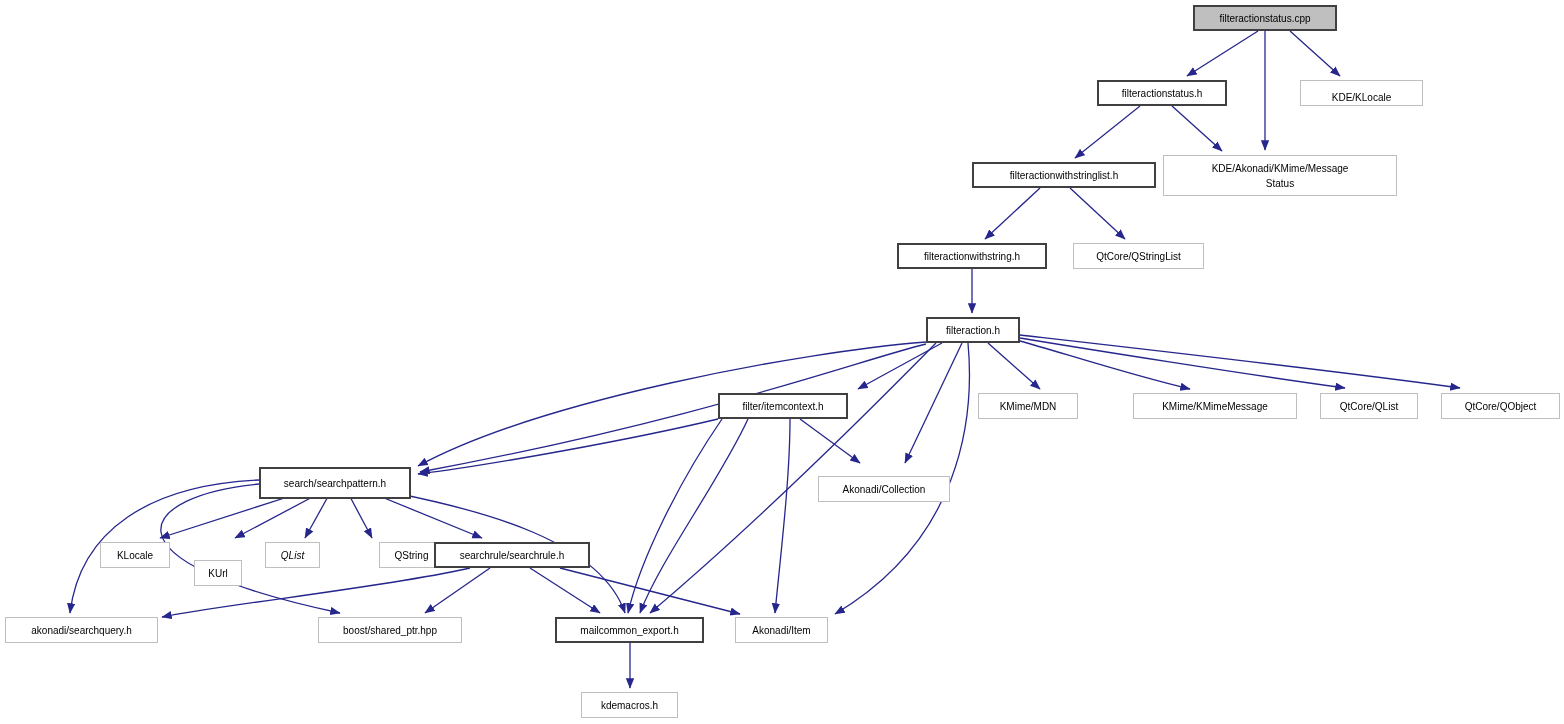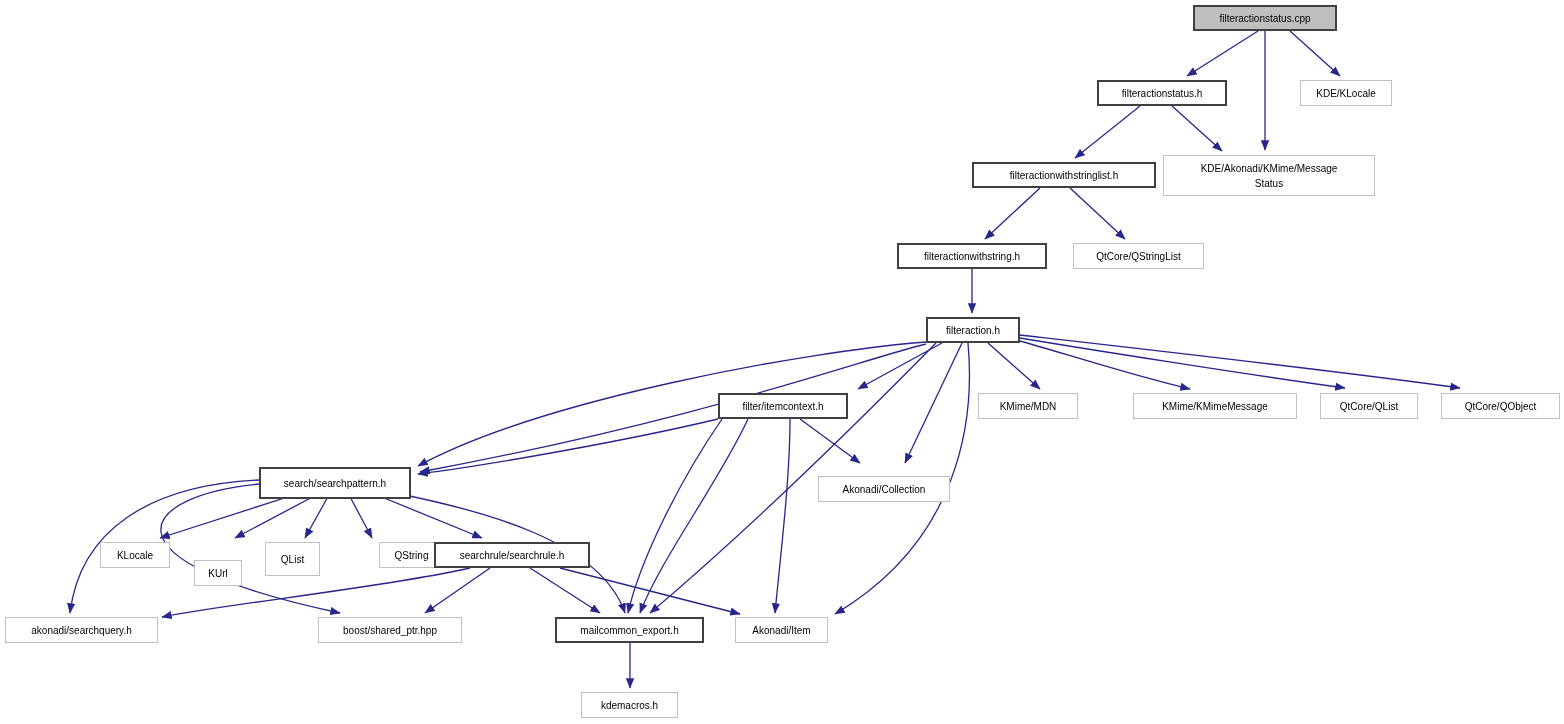--- a/index.html
+++ b/index.html
@@ -94,37 +94,37 @@
         <path d="M470,568 C400,585 220,605 162,617" fill="none" stroke="#26268c" stroke-width="1.3" marker-end="url(#arrow)"></path>
         <path d="M490,568 L425,613" fill="none" stroke="#26268c" stroke-width="1.3" marker-end="url(#arrow)"></path>
         <path d="M530,568 L600,613" fill="none" stroke="#26268c" stroke-width="1.3" marker-end="url(#arrow)"></path>
         <path d="M560,568 L740,614" fill="none" stroke="#26268c" stroke-width="1.3" marker-end="url(#arrow)"></path>
         <path d="M630,643 L630,688" fill="none" stroke="#26268c" stroke-width="1.3" marker-end="url(#arrow)"></path>
       </g>
   </svg>
   <div id="node-layer">
       <div class="node root" style="left: 1193px; top: 5px; width: 144px; height: 26px;"><span>filteractionstatus.cpp</span></div>
       <div class="node strong" style="left: 1097px; top: 80px; width: 130px; height: 26px;"><span>filteractionstatus.h</span></div>
-      <div class="node " style="left: 1300px; top: 80px; width: 92px; height: 26px;"><span>KDE/KLocale</span></div>
+      <div class="node " style="left: 1300px; top: 80px; width: 123px; height: 26px; align-items: flex-end;"><span>KDE/KLocale</span></div>
       <div class="node strong" style="left: 972px; top: 162px; width: 184px; height: 26px;"><span>filteractionwithstringlist.h</span></div>
-      <div class="node " style="left: 1163px; top: 155px; width: 212px; height: 41px;"><span>KDE/Akonadi/KMime/Message
+      <div class="node " style="left: 1163px; top: 155px; width: 234px; height: 41px;"><span>KDE/Akonadi/KMime/Message
 Status</span></div>
       <div class="node strong" style="left: 897px; top: 243px; width: 150px; height: 26px;"><span>filteractionwithstring.h</span></div>
       <div class="node " style="left: 1073px; top: 243px; width: 131px; height: 26px;"><span>QtCore/QStringList</span></div>
       <div class="node strong" style="left: 926px; top: 317px; width: 94px; height: 26px;"><span>filteraction.h</span></div>
       <div class="node strong" style="left: 718px; top: 393px; width: 130px; height: 26px;"><span>filter/itemcontext.h</span></div>
       <div class="node " style="left: 978px; top: 393px; width: 100px; height: 26px; text-align: center;"><span>KMime/MDN</span></div>
       <div class="node " style="left: 1133px; top: 393px; width: 164px; height: 26px;"><span>KMime/KMimeMessage</span></div>
       <div class="node " style="left: 1320px; top: 393px; width: 98px; height: 26px;"><span>QtCore/QList</span></div>
       <div class="node " style="left: 1441px; top: 393px; width: 119px; height: 26px;"><span>QtCore/QObject</span></div>
       <div class="node strong" style="left: 259px; top: 467px; width: 152px; height: 32px;"><span>search/searchpattern.h</span></div>
       <div class="node " style="left: 818px; top: 467px; width: 132px; height: 26px; margin-top: 9px;"><span>Akonadi/Collection</span></div>
       <div class="node " style="left: 100px; top: 542px; width: 70px; height: 26px;"><span>KLocale</span></div>
       <div class="node " style="left: 194px; top: 560px; width: 48px; height: 26px;"><span>KUrl</span></div>
-      <div class="node " style="left: 265px; top: 542px; width: 55px; height: 34px;"><span>QList</span></div>
+      <div class="node " style="left: 265px; top: 542px; width: 55px; height: 26px; font-style: italic;"><span>QList</span></div>
       <div class="node " style="left: 344px; top: 542px; width: 65px; height: 26px; margin-left: 35px;"><span>QString</span></div>
       <div class="node strong" style="left: 434px; top: 542px; width: 156px; height: 26px;"><span>searchrule/searchrule.h</span></div>
       <div class="node " style="left: 5px; top: 617px; width: 153px; height: 26px;"><span>akonadi/searchquery.h</span></div>
       <div class="node " style="left: 318px; top: 617px; width: 144px; height: 26px;"><span>boost/shared_ptr.hpp</span></div>
       <div class="node strong" style="left: 555px; top: 617px; width: 149px; height: 26px;"><span>mailcommon_export.h</span></div>
       <div class="node " style="left: 735px; top: 617px; width: 93px; height: 26px;"><span>Akonadi/Item</span></div>
       <div class="node " style="left: 581px; top: 692px; width: 97px; height: 26px;"><span>kdemacros.h</span></div>
     </div>
 </div>
 

